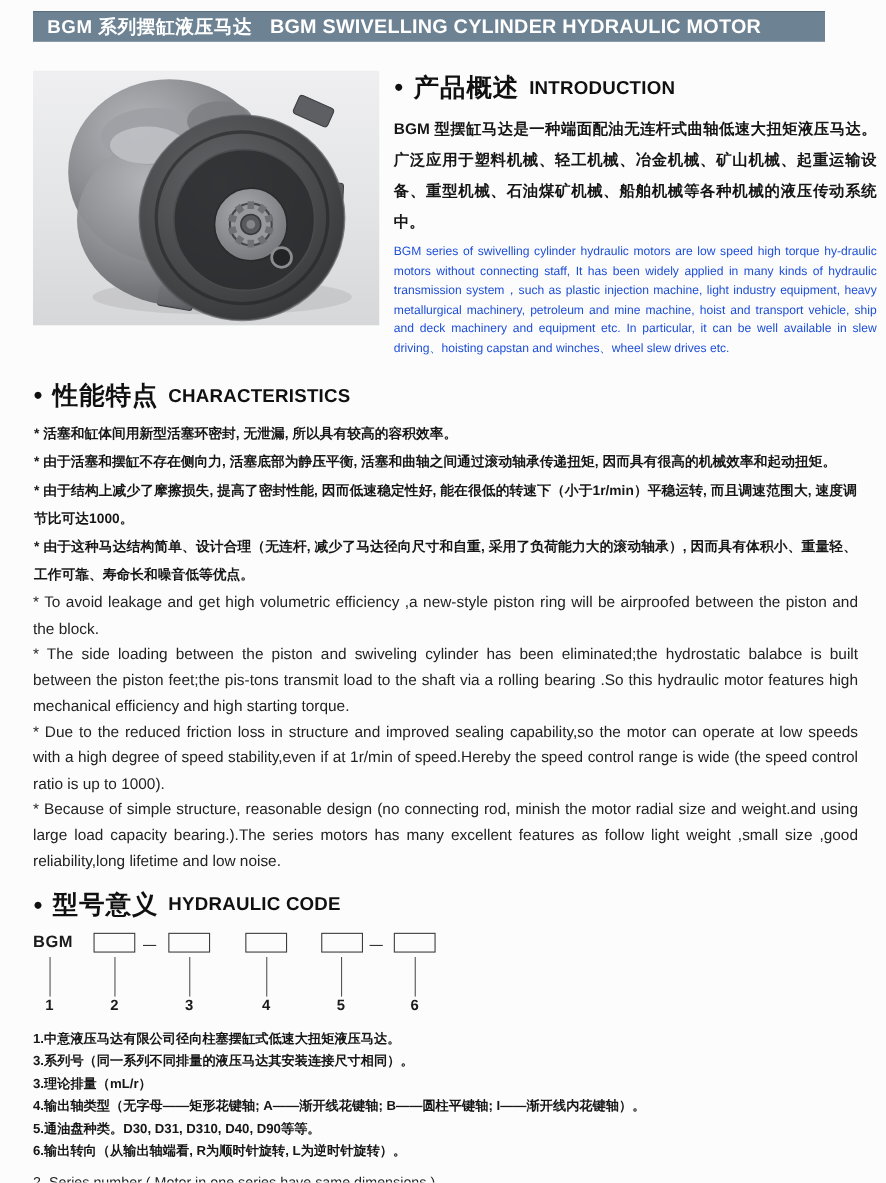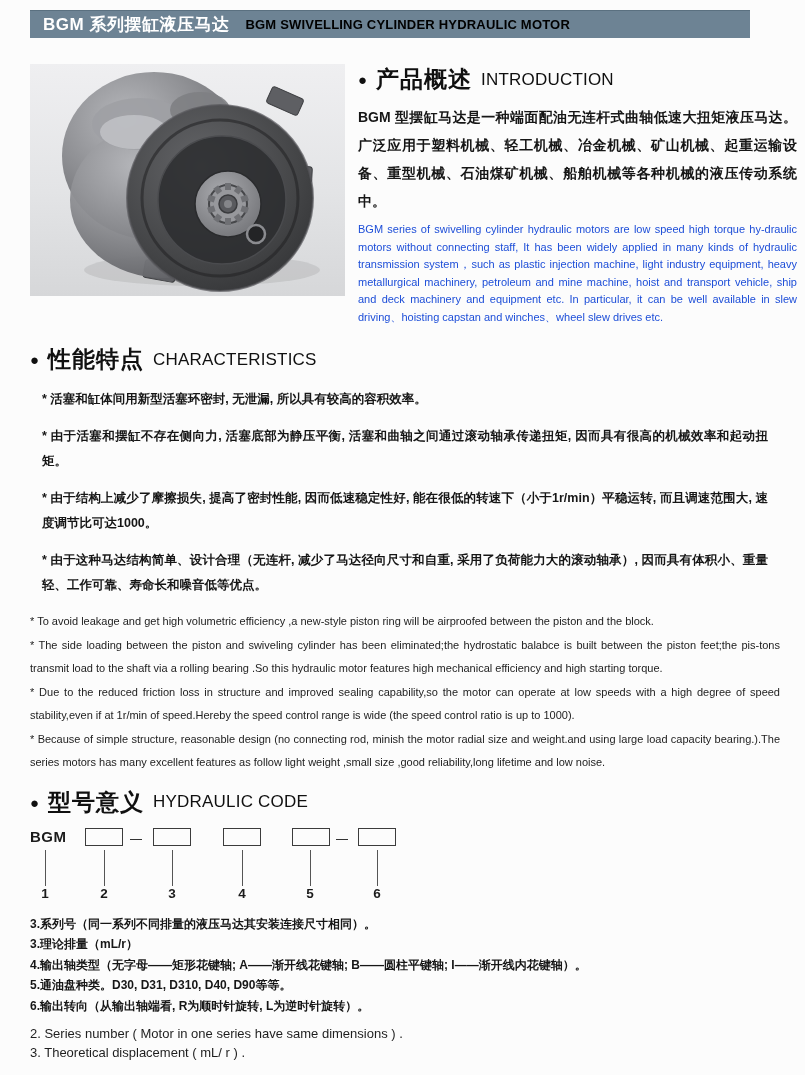--- a/index.html
+++ b/index.html
@@ -9,47 +9,47 @@
     background:#fcfcfc; color:#1b1b1b;
     font-family:"Liberation Sans", "DejaVu Sans", sans-serif;
   }
   
   .header-bar {
     margin:10px 0 0 30px; width:720px; height:28px;
     background:#6d8394; border-top:1px solid #5a7080;
     display:flex; align-items:center; gap:16px; padding-left:13px;
   }
   .header-bar .zh { color:#ffffff; font-weight:bold; font-size:17px; letter-spacing:0.5px; }
-  .header-bar .en { color:#000000; font-weight:bold; font-size:13px; letter-spacing:0.2px; }
+  .header-bar .en { color:#ffffff; font-weight:bold; font-size:18px; letter-spacing:0.2px; }
 
   
   .sec-head { display:flex; align-items:center; gap:9px; color:#101010; }
   .sec-head .dot { font-size:15px; line-height:1; }
   .sec-head .h-zh { font-weight:bold; font-size:23px; letter-spacing:1px; }
-  .sec-head .h-en { font-weight:normal; font-size:17px; letter-spacing:0.2px;text-align:center; }
+  .sec-head .h-en { font-weight:bold; font-size:17px; letter-spacing:0.2px;text-align:center; }
 
   
   .top-row { display:flex; gap:13px; margin:26px 8px 0 30px; }
   .photo-wrap { flex:none; width:315px; height:232px; }
   .photo-wrap svg { display:block; width:100%; height:100%; }
   .intro-col { flex:1; min-width:0; }
   .intro-zh {
     margin-top:8px; font-weight:bold; font-size:14px; line-height:28px;
     text-align:justify; color:#161616;
   }
   .intro-en {
     margin-top:6px; font-size:11px; line-height:17.5px;
     text-align:justify; color:#1d4ed8;
   }
 
   
   .characteristics { margin:18px 25px 0 30px; }
   .char-zh { margin-top:7px; font-weight:bold; font-size:12.5px; line-height:25px; color:#161616; }
-  .char-zh p { margin:12px; text-align:justify; }
-  .char-en { font-size:11px; line-height:23.5px; color:#222; }
+  .char-zh p { margin:1px; text-align:justify; }
+  .char-en { font-size:14px; line-height:23.5px; color:#222; }
   .char-en p { margin:0; text-align:justify; }
 
   
   .ordering { margin:12px 25px 0 30px; }
   .diagram { position:relative; height:74px; margin-top:10px; }
   .bgm-label { position:absolute; left:0; top:3; font-weight:bold; font-size:15px; letter-spacing:0.5px; }
   .obox { position:absolute; top:2; width:38px; height:18px; border:1.4px solid #3c3c3c; background:transparent; }
   .odash { position:absolute; top:11px; width:12px; border-top:1.8px solid #333; }
   .oline { position:absolute; top:22px; width:1.3px; height:36px; background:#555; }
   .onum { position:absolute; top:58px; width:20px; text-align:center; font-weight:bold; font-size:13.5px; }
@@ -199,20 +199,21 @@
 
     <span class="onum" style="left:5px;">1</span>
     <span class="onum" style="left:64px;">2</span>
     <span class="onum" style="left:132px;">3</span>
     <span class="onum" style="left:202px;">4</span>
     <span class="onum" style="left:270px;">5</span>
     <span class="onum" style="left:337px;">6</span>
   </div>
 
   <div class="notes-zh">
+    <p>1.中意液压马达有限公司径向柱塞摆缸式低速大扭矩液压马达。</p>
     <p>3.系列号（同一系列不同排量的液压马达其安装连接尺寸相同）。</p>
     <p>3.理论排量（mL/r）</p>
     <p>4.输出轴类型（无字母——矩形花键轴; A——渐开线花键轴; B——圆柱平键轴; I——渐开线内花键轴）。</p>
     <p>5.通油盘种类。D30, D31, D310, D40, D90等等。</p>
     <p>6.输出转向（从输出轴端看, R为顺时针旋转, L为逆时针旋转）。</p>
   </div>
 
   <div class="notes-en">
     <p>2. Series number ( Motor in one series have same dimensions ) .</p>
     <p>3. Theoretical displacement ( mL/ r ) .</p>

